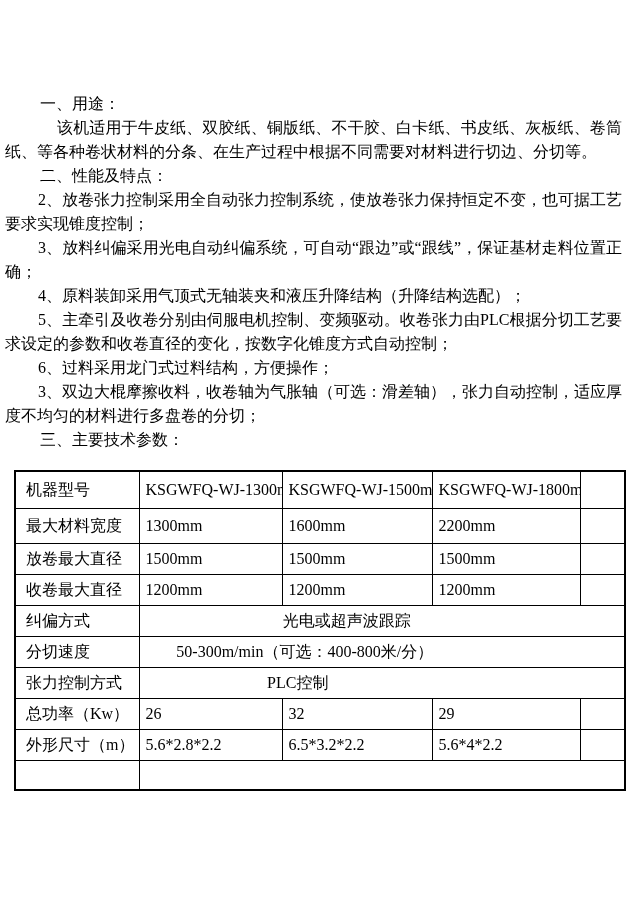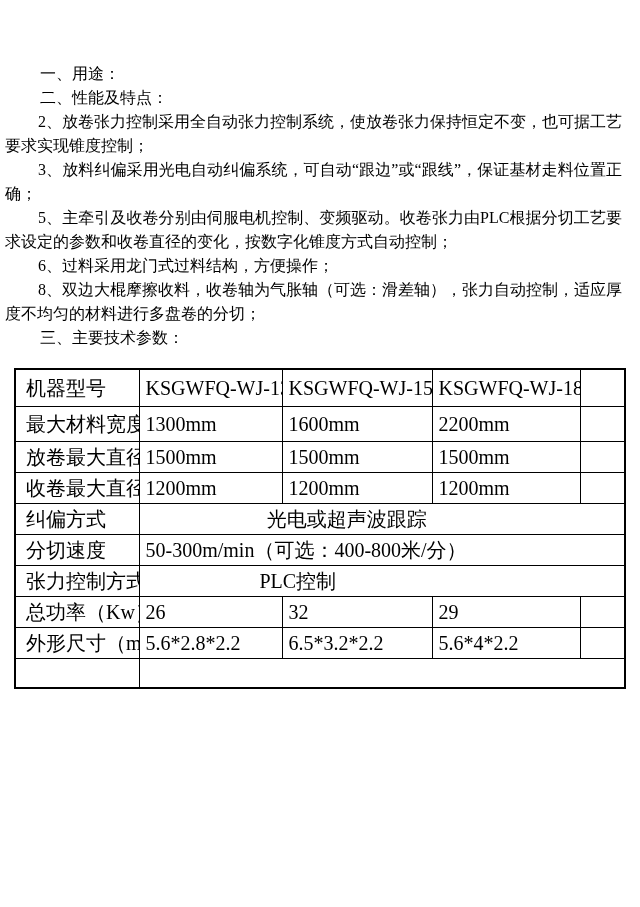--- a/index.html
+++ b/index.html
@@ -5,36 +5,36 @@
   html,body{margin:0;padding:0;background:#ffffff;}
   body{
     width:640px;height:907px;
     font-family:"Liberation Serif","DejaVu Serif",serif;
     color:#000;
     overflow:hidden;
   }
   .page{
     box-sizing:border-box;
     width:640px;height:907px;
-    padding:62px 18px 0 5px;
+    padding:92px 18px 0 5px;
     font-size:16px;
     line-height:24px;
   }
   .page p{margin:0;}
   .heading{text-indent:35px;}
   .body-para{text-indent:52px;text-align:justify;}
   .feature{text-indent:33px;text-align:justify;}
 
   table.spec{
     border-collapse:collapse;
     table-layout:fixed;
     width:610px;
     margin:18px 0 0 9px;
     border:2px solid #000;
-    font-size:20px;
+    font-size:16px;
   }
   table.spec td{
     border:1px solid #000;
     height:30px;
     padding:0 4px 0 6px;
     vertical-align:middle;
     overflow:hidden;
     white-space:nowrap;
   }
   table.spec tr.hdr td{height:36px;}
@@ -45,27 +45,29 @@
   table.spec td.m-speed{padding-right:160px;margin-left:48px;}
   table.spec td.m-tension{padding-right:174px;}
   table.spec tr.last td{height:28px;}
 </style>
 </head>
 <body>
 
 <div class="page">
 
   <p class="heading">一、用途：</p>
+  <p class="body-para">该机适用于牛皮纸、双胶纸、铜版纸、不干胶、白卡纸、书皮纸、灰板纸、卷筒纸、等各种卷状材料的分条、在生产过程中根据不同需要对材料进行切边、分切等。</p>
 
   <p class="heading">二、性能及特点：</p>
   <p class="feature">2、放卷张力控制采用全自动张力控制系统，使放卷张力保持恒定不变，也可据工艺要求实现锥度控制；</p>
   <p class="feature">3、放料纠偏采用光电自动纠偏系统，可自动“跟边”或“跟线”，保证基材走料位置正确；</p>
+  <p class="feature">4、原料装卸采用气顶式无轴装夹和液压升降结构（升降结构选配）；</p>
   <p class="feature">5、主牵引及收卷分别由伺服电机控制、变频驱动。收卷张力由PLC根据分切工艺要求设定的参数和收卷直径的变化，按数字化锥度方式自动控制；</p>
   <p class="feature">6、过料采用龙门式过料结构，方便操作；</p>
-  <p class="feature">8、双边大棍摩擦收料，收卷轴为气胀轴（可选：滑差轴），张力自动控制，适应厚度不均匀的材料进行多盘卷的分切；</p>
+  <p class="feature">3、双边大棍摩擦收料，收卷轴为气胀轴（可选：滑差轴），张力自动控制，适应厚度不均匀的材料进行多盘卷的分切；</p>
 
   <p class="heading">三、主要技术参数：</p>
 
   <table class="spec">
     <colgroup>
       <col style="width:124px">
       <col style="width:143px">
       <col style="width:150px">
       <col style="width:148px">
       <col style="width:45px">

